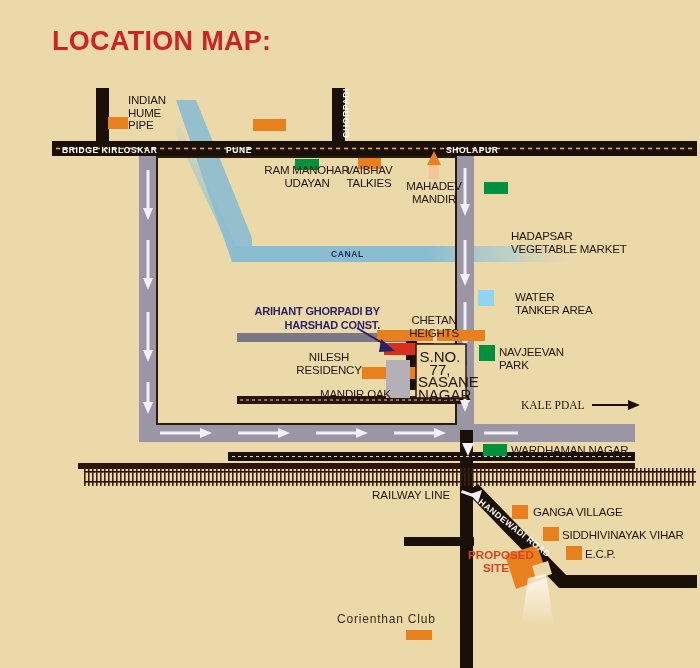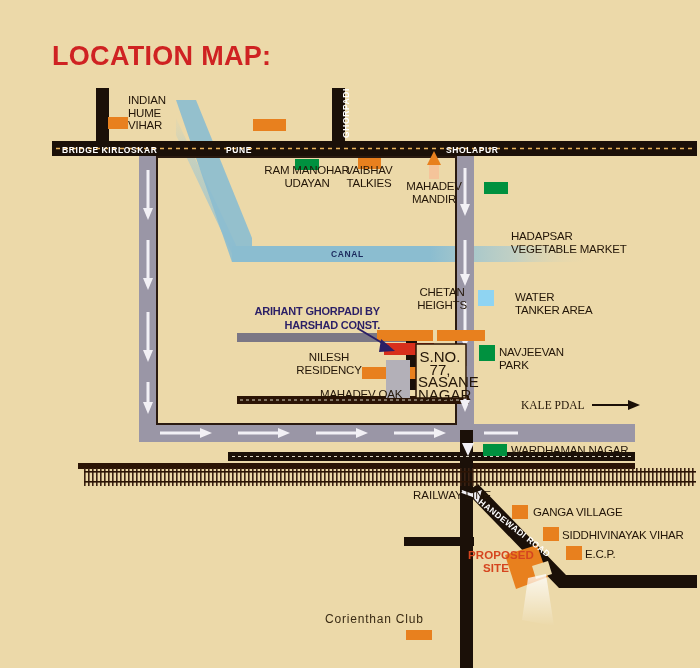--- a/index.html
+++ b/index.html
@@ -34,21 +34,20 @@
 
   #page-title {
     position: absolute;
     left: 52px;
     top: 26px;
     font-size: 27px;
     font-weight: bold;
     color: #cf2222;
     letter-spacing: 0.3px;
     font-family: "Liberation Sans", sans-serif;
-    margin-top: 15px;
   }
 
   .road-name {
     position: absolute;
     color: #ffffff;
     font-size: 8.5px;
     font-weight: bold;
     letter-spacing: 0.6px;
     white-space: pre;
     font-family: "Liberation Sans", sans-serif;
@@ -108,25 +107,24 @@
     color: #231608;
     font-family: Liberation Serif, serif;
   }
   #railway-label {
     position: absolute;
     left: 372px;
     top: 489px;
     font-size: 11.5px;
     color: #231608;
     font-family: "Liberation Sans", sans-serif;
-    margin-left: 41px;
   }
   #corienthan-label {
     position: absolute;
-    left: 325px;
+    left: 337px;
     top: 612px;
     font-size: 12px;
     color: #3a2b14;
     letter-spacing: 0.8px;
     font-family: "Liberation Sans", sans-serif;
   }
 
   
   #brand-logo {
     position: absolute;
@@ -331,21 +329,21 @@
   <div class="road-name" style="left:226px; top:145px;">PUNE</div>
   <div class="road-name" style="left:446px; top:145px;">SHOLAPUR</div>
   <div class="road-name vert" style="left:341px; top:138px;">GHORPADI</div>
   <div class="road-name diag" style="left:483px; top:497px;">HANDEWADI ROAD</div>
 
   <div class="road-name" style="left:331px; top:249px; color:#1b2a5e;">CANAL</div>
 
   <div style="position:absolute; left:108px; top:117px; width:20px; height:12px; background:#e8801e;"></div>
   <div class="lbl" style="left:128px; top:94px;">INDIAN
 HUME
-VIHAR</div>
+PIPE</div>
 
   <div style="position:absolute; left:253px; top:119px; width:33px; height:12px; background:#e8801e;"></div>
 
   <div style="position:absolute; left:295px; top:159px; width:24px; height:11px; background:#00913f;"></div>
   <div class="lbl c" style="left:259px; top:164px; width:96px;">RAM MANOHAR
 UDAYAN</div>
 
   <div style="position:absolute; left:358px; top:158px; width:23px; height:11px; background:#e8801e;"></div>
   <div class="lbl c" style="left:336px; top:164px; width:66px;">VAIBHAV
 TALKIES</div>
@@ -358,27 +356,27 @@
 VEGETABLE MARKET</div>
 
   <div style="position:absolute; left:478px; top:290px; width:16px; height:16px; background:#8fd4f2;"></div>
   <div class="lbl" style="left:498px; top:291px;margin-left:17px;">WATER
 TANKER AREA</div>
 
   <div style="position:absolute; left:479px; top:345px; width:16px; height:16px; background:#00913f;"></div>
   <div class="lbl" style="left:499px; top:346px;">NAVJEEVAN
 PARK</div>
 
-  <div class="lbl c" style="left:405px; top:286px; width:58px;margin-left:8px;">CHETAN
+  <div class="lbl c" style="left:405px; top:314px; width:58px;">CHETAN
 HEIGHTS</div>
 
   <div class="lbl c" style="left:293px; top:351px; width:72px;">NILESH
 RESIDENCY</div>
 
-  <div class="lbl" style="left:320px; top:388px;">MAHADEV OAK</div>
+  <div class="lbl" style="left:320px; top:388px;">MANDIR OAK</div>
 
   <div id="sno-label">S.NO. 77,
 SASANE
 NAGAR</div>
 
   <div style="position:absolute; left:483px; top:444px; width:24px; height:12px; background:#00913f;"></div>
   <div class="lbl" style="left:511px; top:444px;">WARDHAMAN NAGAR</div>
 
   <div style="position:absolute; left:512px; top:505px; width:16px; height:14px; background:#e8801e;"></div>
   <div class="lbl" style="left:533px; top:506px;">GANGA VILLAGE</div>

